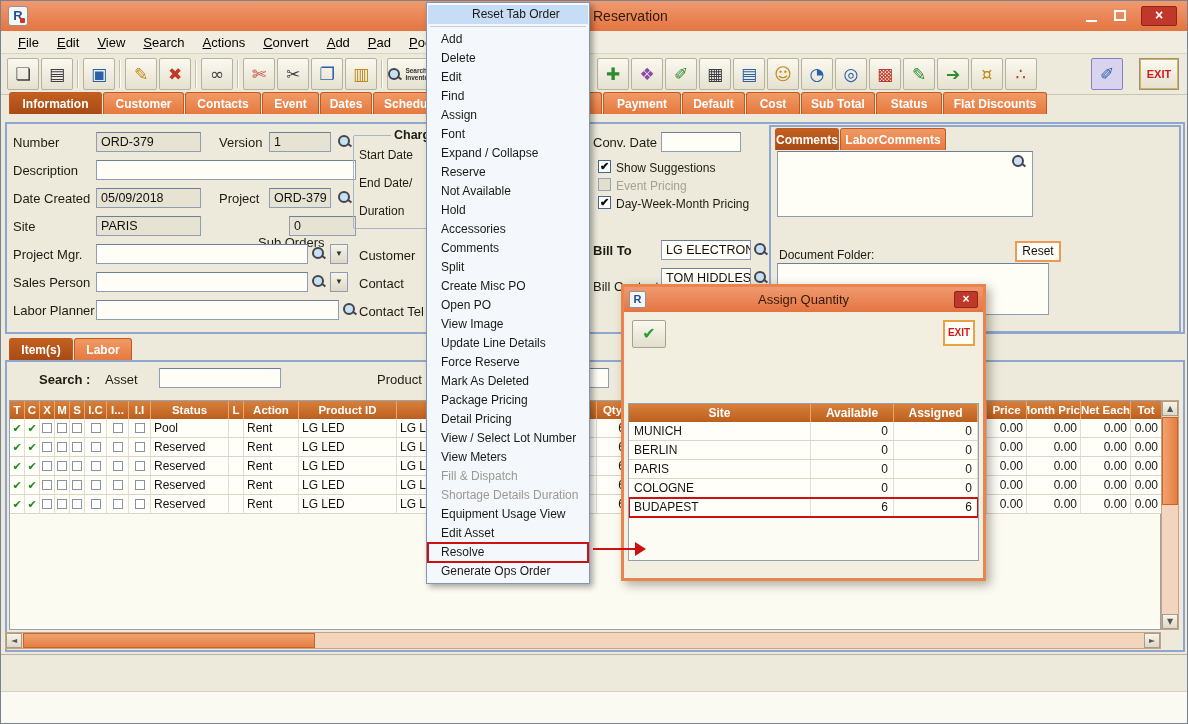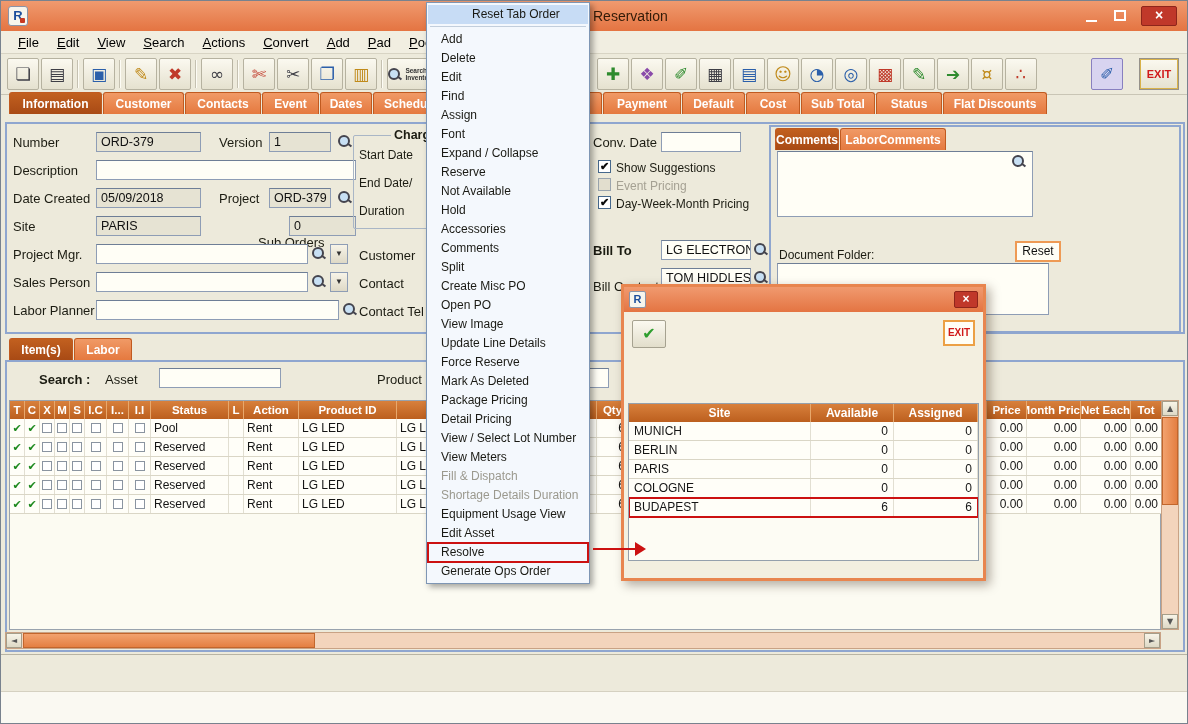--- a/index.html
+++ b/index.html
@@ -644,20 +644,21 @@
 
         <div class="mi m-ann">Resolve</div>
 
         <div class="mi">Generate Ops Order</div>
       </div>
   </div>
 
   <div class="dlg">
     <div class="dtitle">
       <span class="dico">R</span>
+      <span class="dtext">Assign Quantity</span>
       <span class="dclose">×</span>
     </div>
     <span class="dok g">✔</span>
     <span class="dexit">EXIT</span>
     <div class="dtablewrap">
       <div class="dhead">
         <span class="dth ds">Site</span>
         <span class="dth da">Available</span>
         <span class="dth dn">Assigned</span>
       </div>

